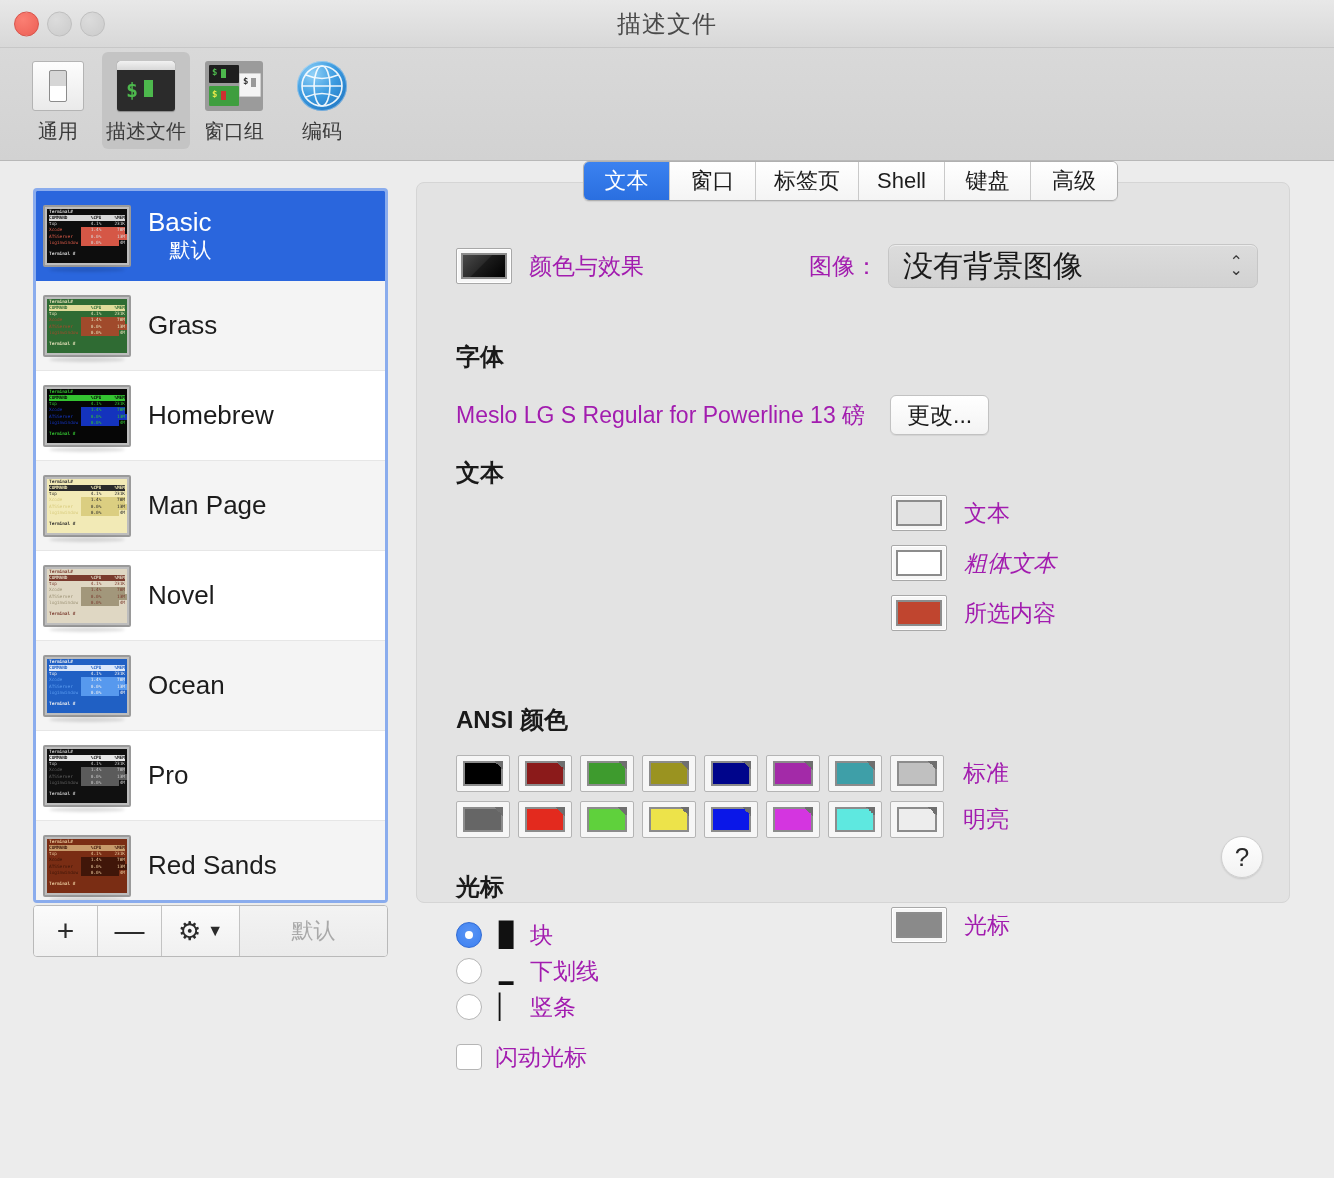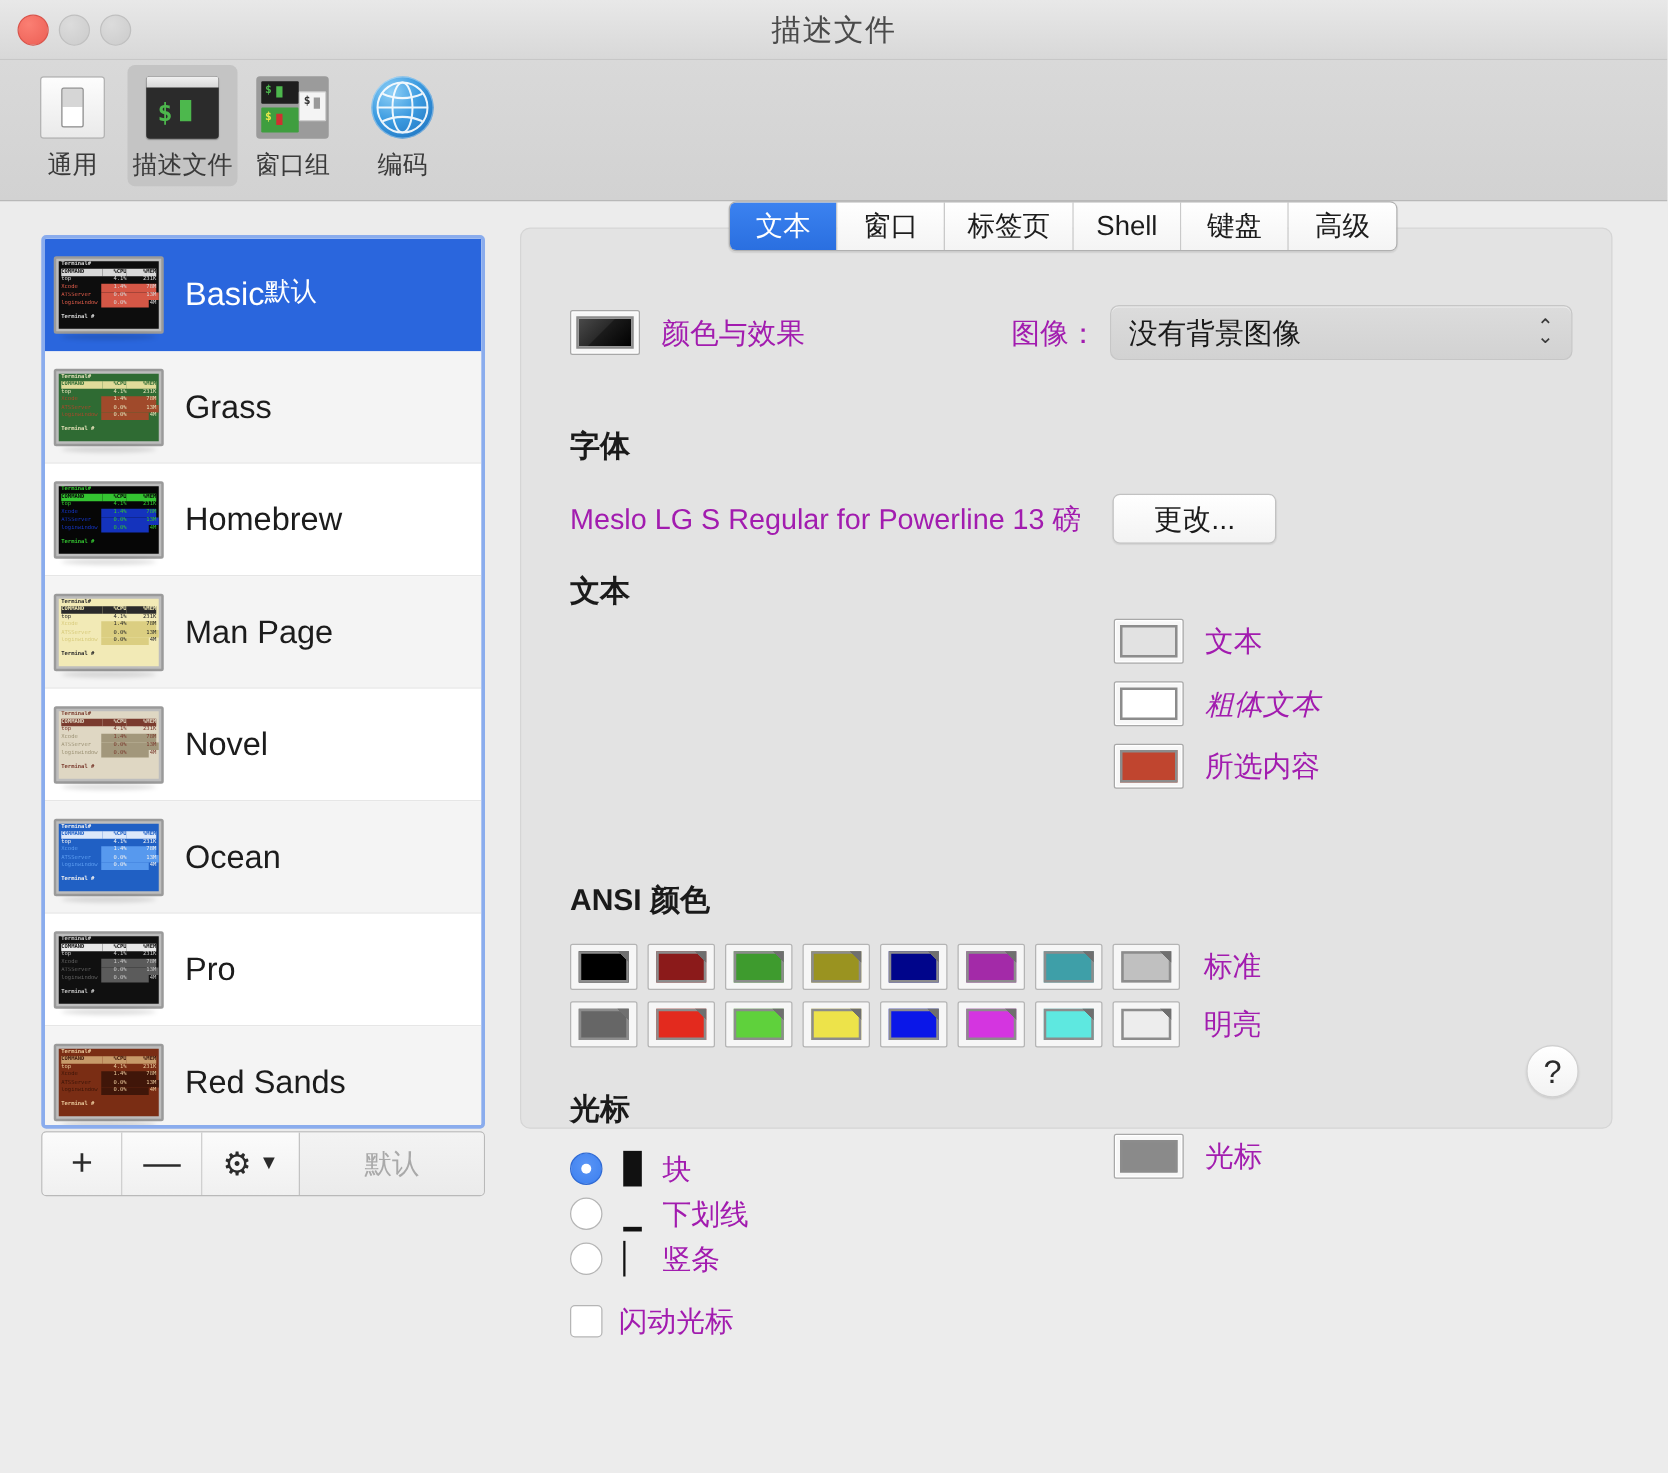--- a/index.html
+++ b/index.html
@@ -83,21 +83,21 @@
   }
   .profile-row {
     display: flex; align-items: center; height: 90px; padding-left: 7px;
     border-bottom: 1px solid #e6e6e6; background: #fff;
   }
   .profile-row.alt { background: #f4f4f4; }
   .profile-row.selected { background: #2a66dd; border-bottom-color: #2a66dd; }
   .profile-name { font-size: 26px; color: #1c1c1c; margin-left: 17px; line-height: 1.1; }
   .profile-row.selected .profile-name { color: #fff; }
   .profile-sub { font-size: 21px; color: #fff; line-height: 1.25; }
-  .namecol { display: flex; flex-direction: row; justify-content: center; margin-left: 17px; }
+  .namecol { display: flex; flex-direction: column; justify-content: center; margin-left: 17px; align-items: flex-end; }
   .namecol .profile-name { margin-left: 0; }
 
   
   .thumb { width: 88px; height: 62px; position: relative; flex: 0 0 auto; }
   .thumb .frame {
     position: absolute; inset: 0; border: 2px solid #9a9a9a; background: #bdbdbd;
     border-radius: 2px; padding: 2px; box-sizing: border-box;
   }
   .thumb .screen { width: 100%; height: 100%; overflow: hidden; position: relative;
       font-family: "DejaVu Sans Mono", monospace; font-size: 4.4px; line-height: 6.3px; }
@@ -152,27 +152,27 @@
 
   .lbl { font-size: 23px; color: #a21caf; }
 
   
   .popup {
     width: 370px; height: 44px; border-radius: 7px; border: 1px solid #c6c6c6;
     background: linear-gradient(to bottom,#dcdcdc,#d2d2d2);
     display: flex; align-items: center; padding: 0 14px; position: relative;
     box-shadow: inset 0 1px 0 #ececec;
   }
-  .popup .val { font-size: 23px; color: #1a1a1a; }
+  .popup .val { font-size: 30px; color: #1a1a1a; }
   .popup .arrows { position: absolute; right: 14px; display: flex; flex-direction: column;
       line-height: 8px; font-size: 16px; color: #3a3a3a; }
 
   
   .pushbtn {
-    height: 40px; padding: 0 32px; border-radius: 6px; border: 1px solid #c2c2c2;
+    height: 40px; padding: 0 16px; border-radius: 6px; border: 1px solid #c2c2c2;
     background: linear-gradient(to bottom,#ffffff,#f3f3f3); display: flex; align-items: center;
     justify-content: center; font-size: 23px; color: #1a1a1a; box-shadow: 0 1px 1px rgba(0,0,0,.07);
   }
 
   
   .cb { width: 26px; height: 26px; border-radius: 4px; border: 1px solid #b5b5b5;
       background: #fff; display: inline-flex; align-items: center; justify-content: center; flex: 0 0 auto; }
   .cb.on { background: #3b7ff0; border-color: #2f6ad4; }
   .cb.on::after { content: "✓"; color: #fff; font-size: 19px; font-weight: bold; line-height: 1; }
   .cbrow { display: flex; align-items: center; gap: 13px; height: 36px; }

